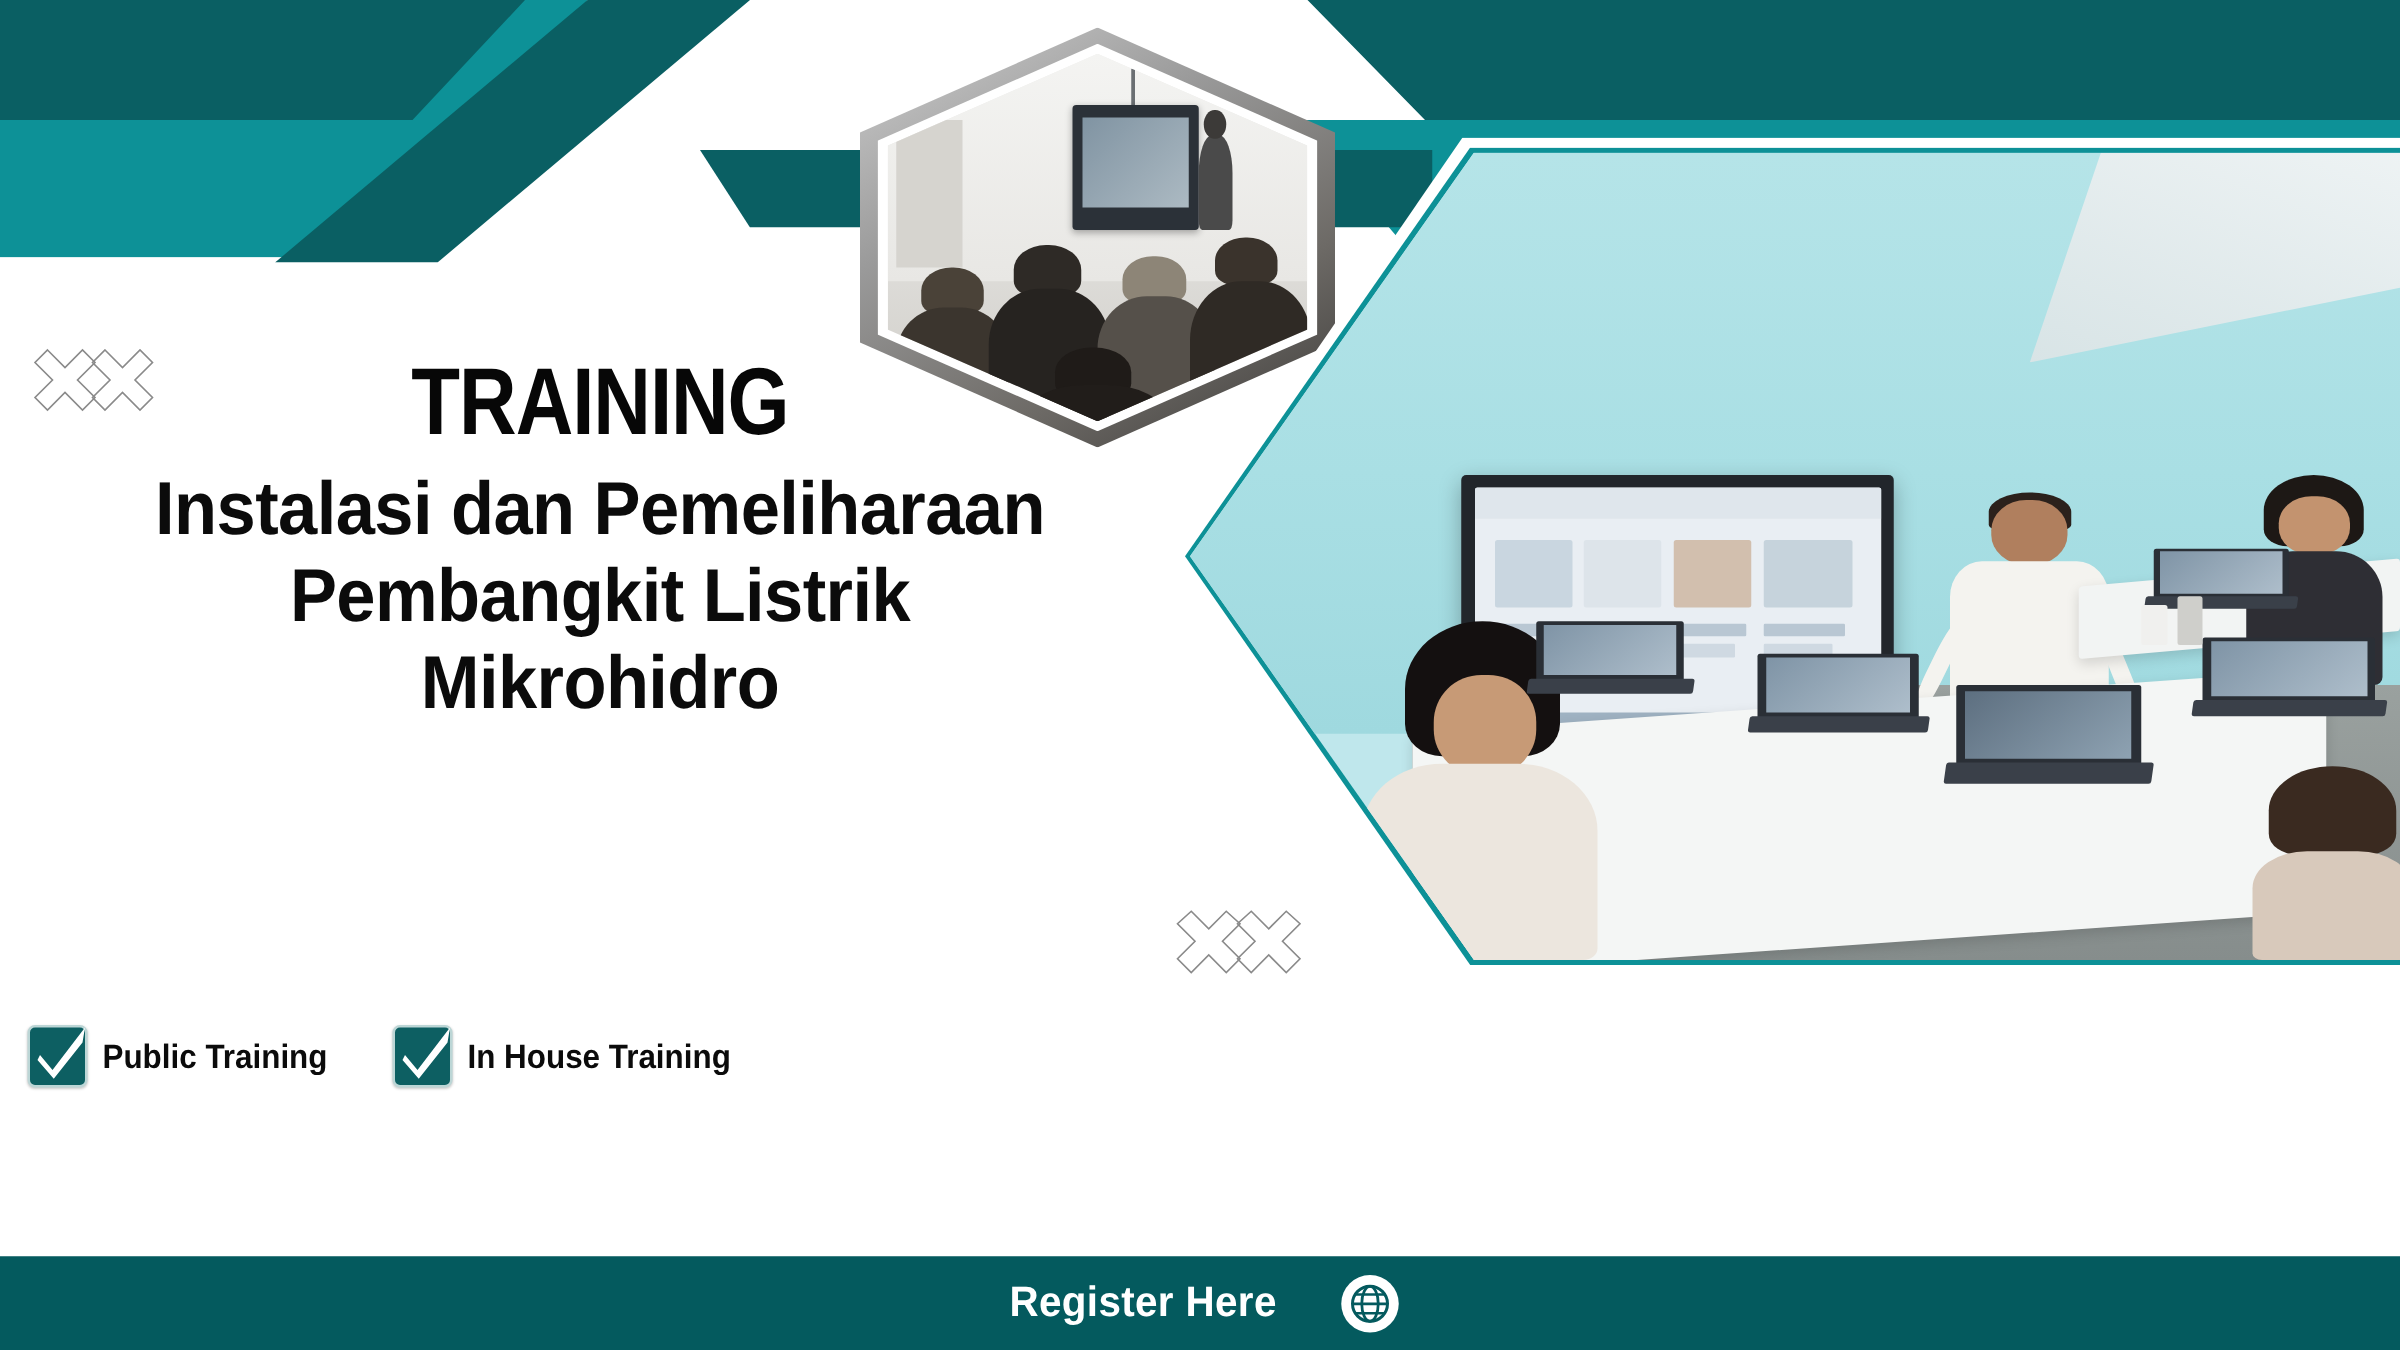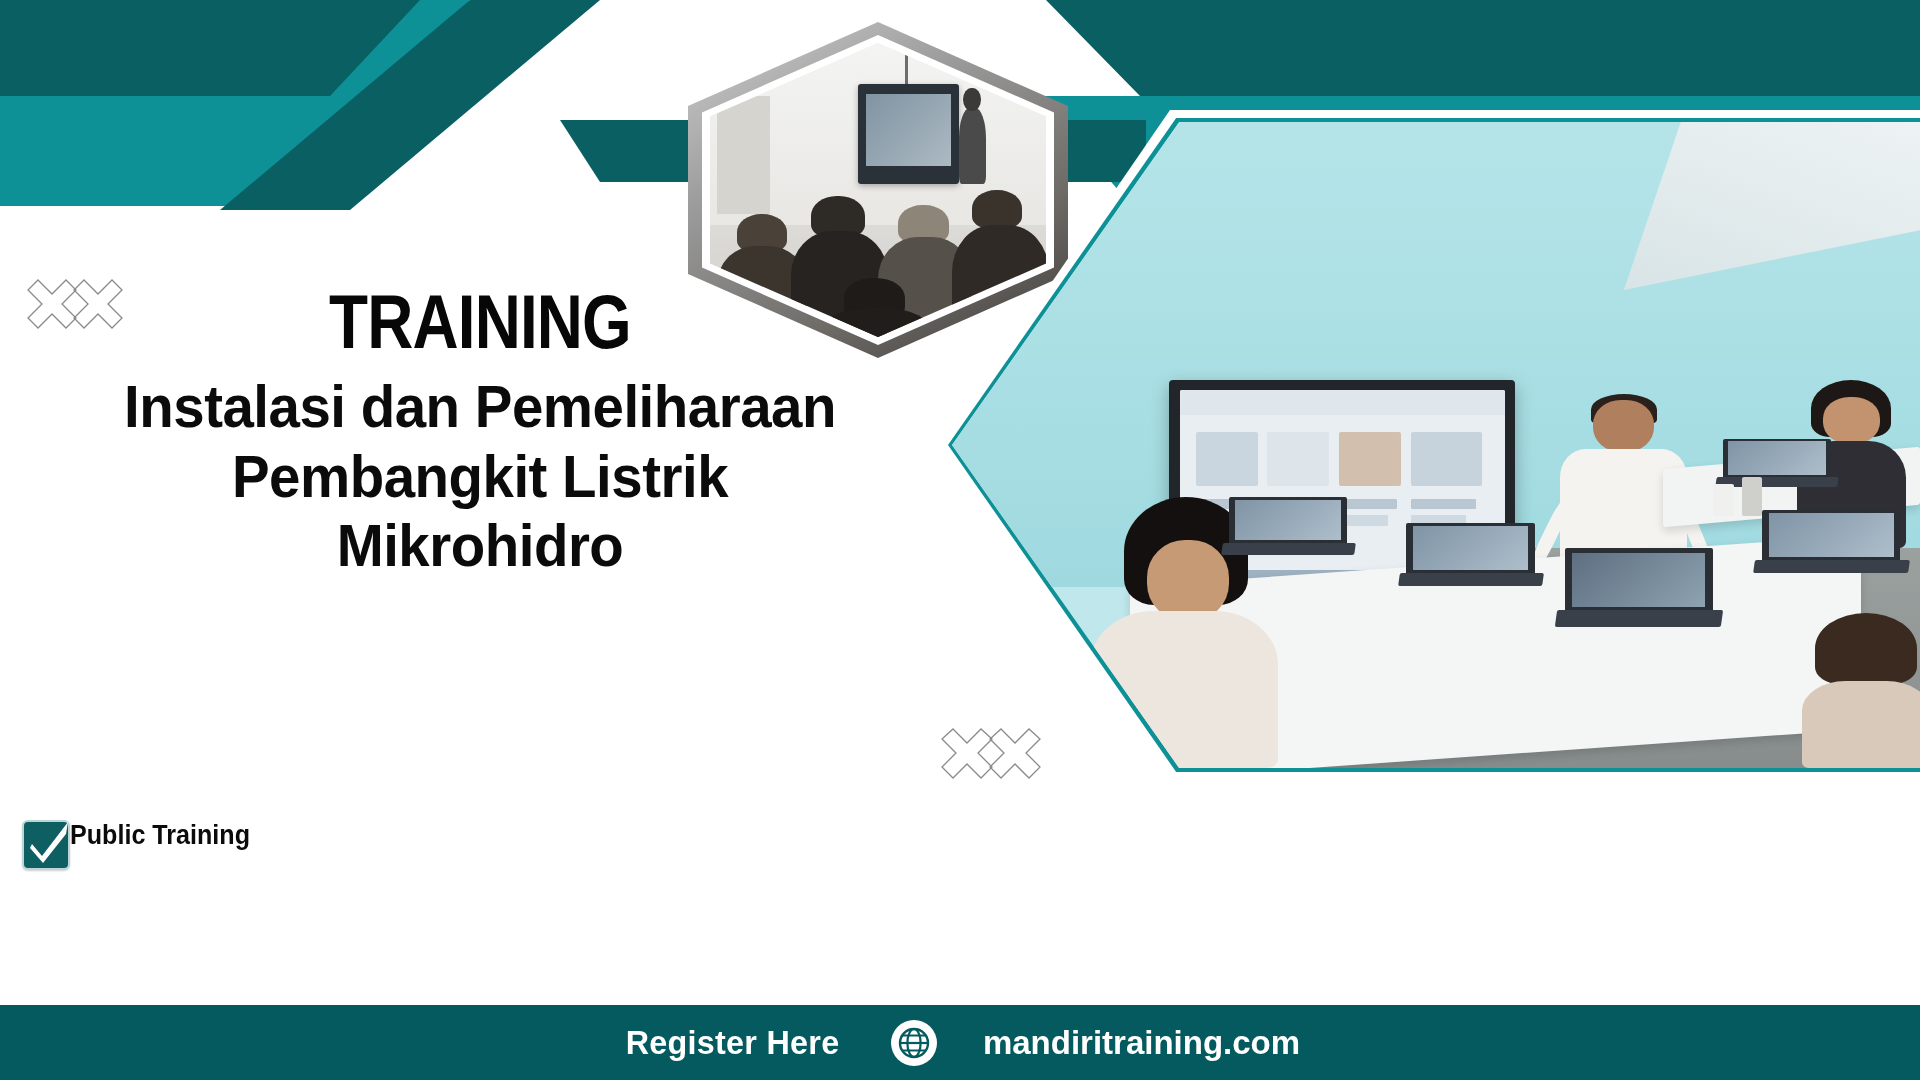--- a/index.html
+++ b/index.html
@@ -140,21 +140,21 @@
     position:absolute;left:0;top:372px;width:960px;text-align:center;
     color:#0b0b0b;font-weight:bold;line-height:1.16;
     font-size:60px;letter-spacing:-.5px;
     font-family:"Liberation Sans", sans-serif;
     transform:scaleX(.94);
   }
   .headline span{display:block;}
 
   
   .checks{position:absolute;left:22px;top:820px;display:flex;align-items:center;gap:38px;}
-  .chk{display:flex;align-items:flex-start;}
+  .chk{display:flex;align-items:center;gap:12px;}
   .chk-box{
     width:44px;height:46px;background:#0d5f62;border:2px solid #bcd6d6;border-radius:6px;
     position:relative;flex:0 0 auto;box-shadow:0 1px 2px rgba(0,0,0,.2);
   }
   .chk-box svg{position:absolute;left:-2px;top:-6px;}
   .chk-label{
     font-size:27px;font-weight:bold;color:#0b0b0b;white-space:nowrap;
     font-family:"Liberation Sans", sans-serif;transform:scaleX(.93);transform-origin:left center;
   }
 
@@ -333,29 +333,36 @@
 
   <div class="checks">
     <div class="chk">
       <span class="chk-box">
         <svg width="52" height="56" viewBox="0 0 52 56">
           <path d="M10 28 L20 40 L46 6 L44 18 L21 47 L8 32 Z" fill="#ffffff"></path>
         </svg>
       </span>
       <span class="chk-label">Public Training</span>
     </div>
+    <div class="chk">
+      <span class="chk-box">
+        <svg width="52" height="56" viewBox="0 0 52 56">
+          <path d="M10 28 L20 40 L46 6 L44 18 L21 47 L8 32 Z" fill="#ffffff"></path>
+        </svg>
+      </span>
+      <span class="chk-label">In House Training</span>
+    </div>
   </div>
 
   <div class="footer">
     <span class="reg">Register Here</span>
     <span class="globe">
       <svg width="34" height="34" viewBox="0 0 34 34">
         <circle cx="17" cy="17" r="14" fill="none" stroke="#045a5e" stroke-width="2.4"></circle>
         <ellipse cx="17" cy="17" rx="6.6" ry="14" fill="none" stroke="#045a5e" stroke-width="2.2"></ellipse>
         <line x1="3" y1="17" x2="31" y2="17" stroke="#045a5e" stroke-width="2.2"></line>
         <line x1="5.2" y1="9.5" x2="28.8" y2="9.5" stroke="#045a5e" stroke-width="2"></line>
         <line x1="5.2" y1="24.5" x2="28.8" y2="24.5" stroke="#045a5e" stroke-width="2"></line>
       </svg>
     </span>
-    <span class="site">mandiritraining.com</span>
   </div>
 
 </div>
 
 </body></html>

